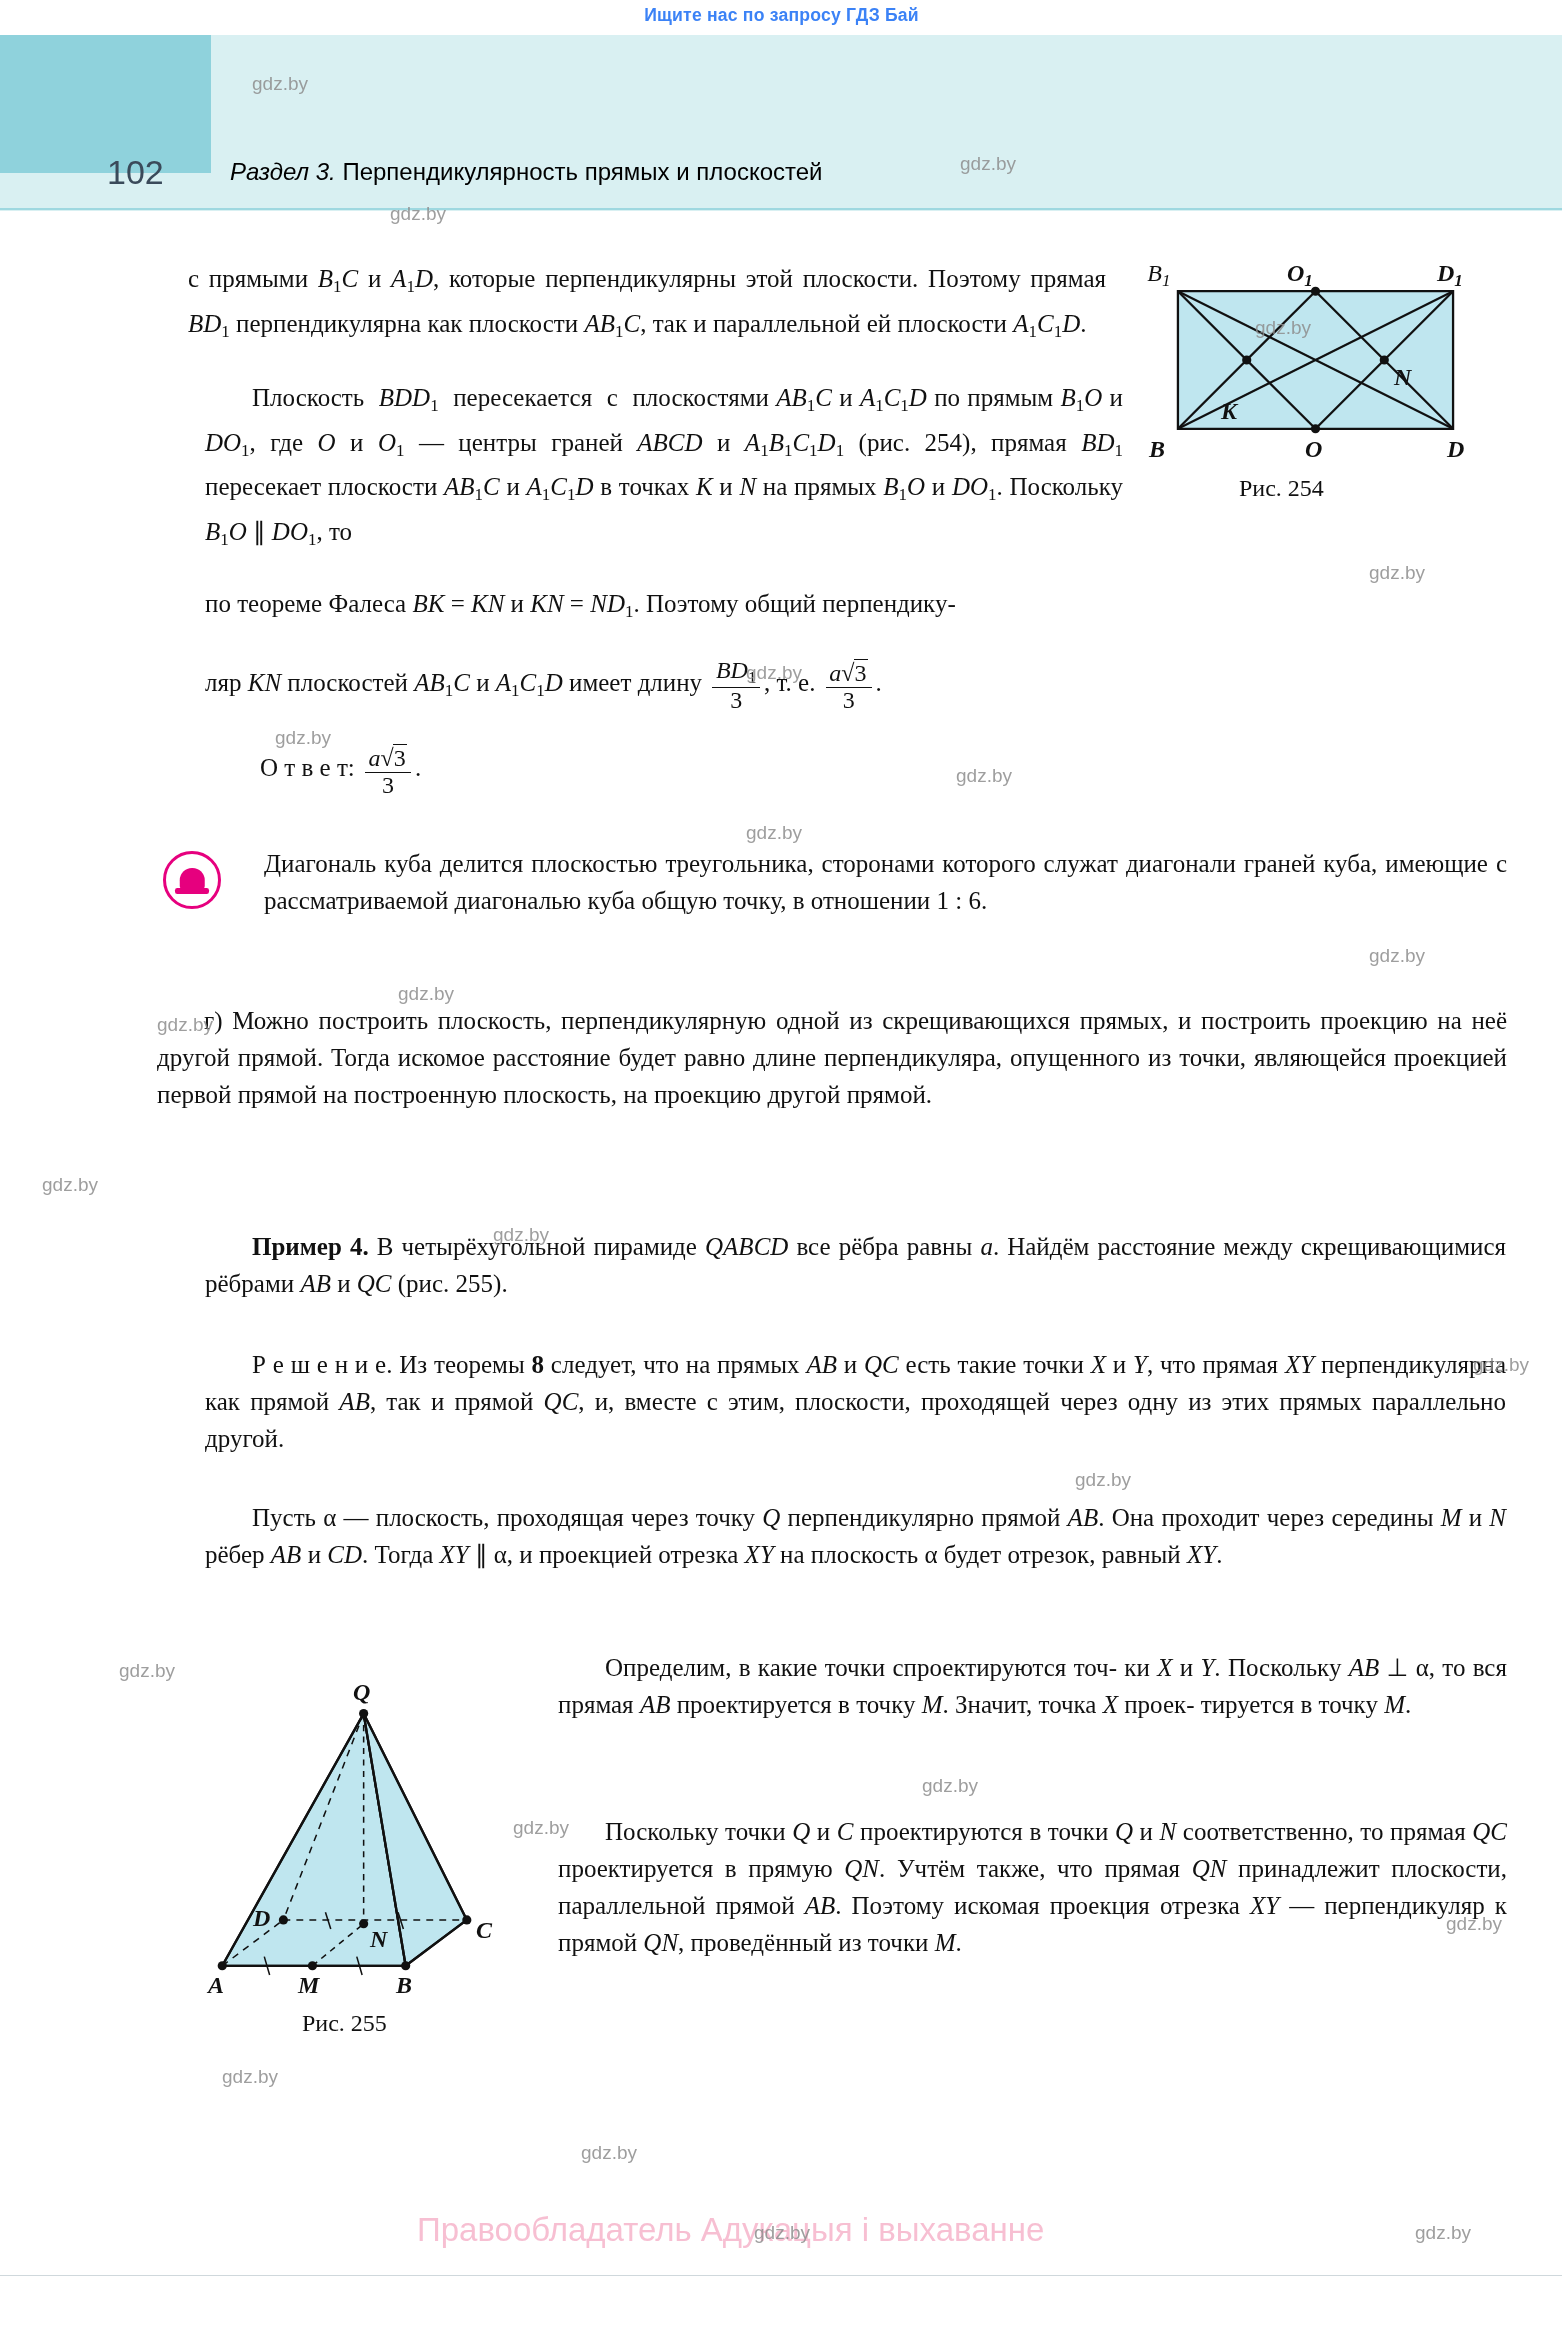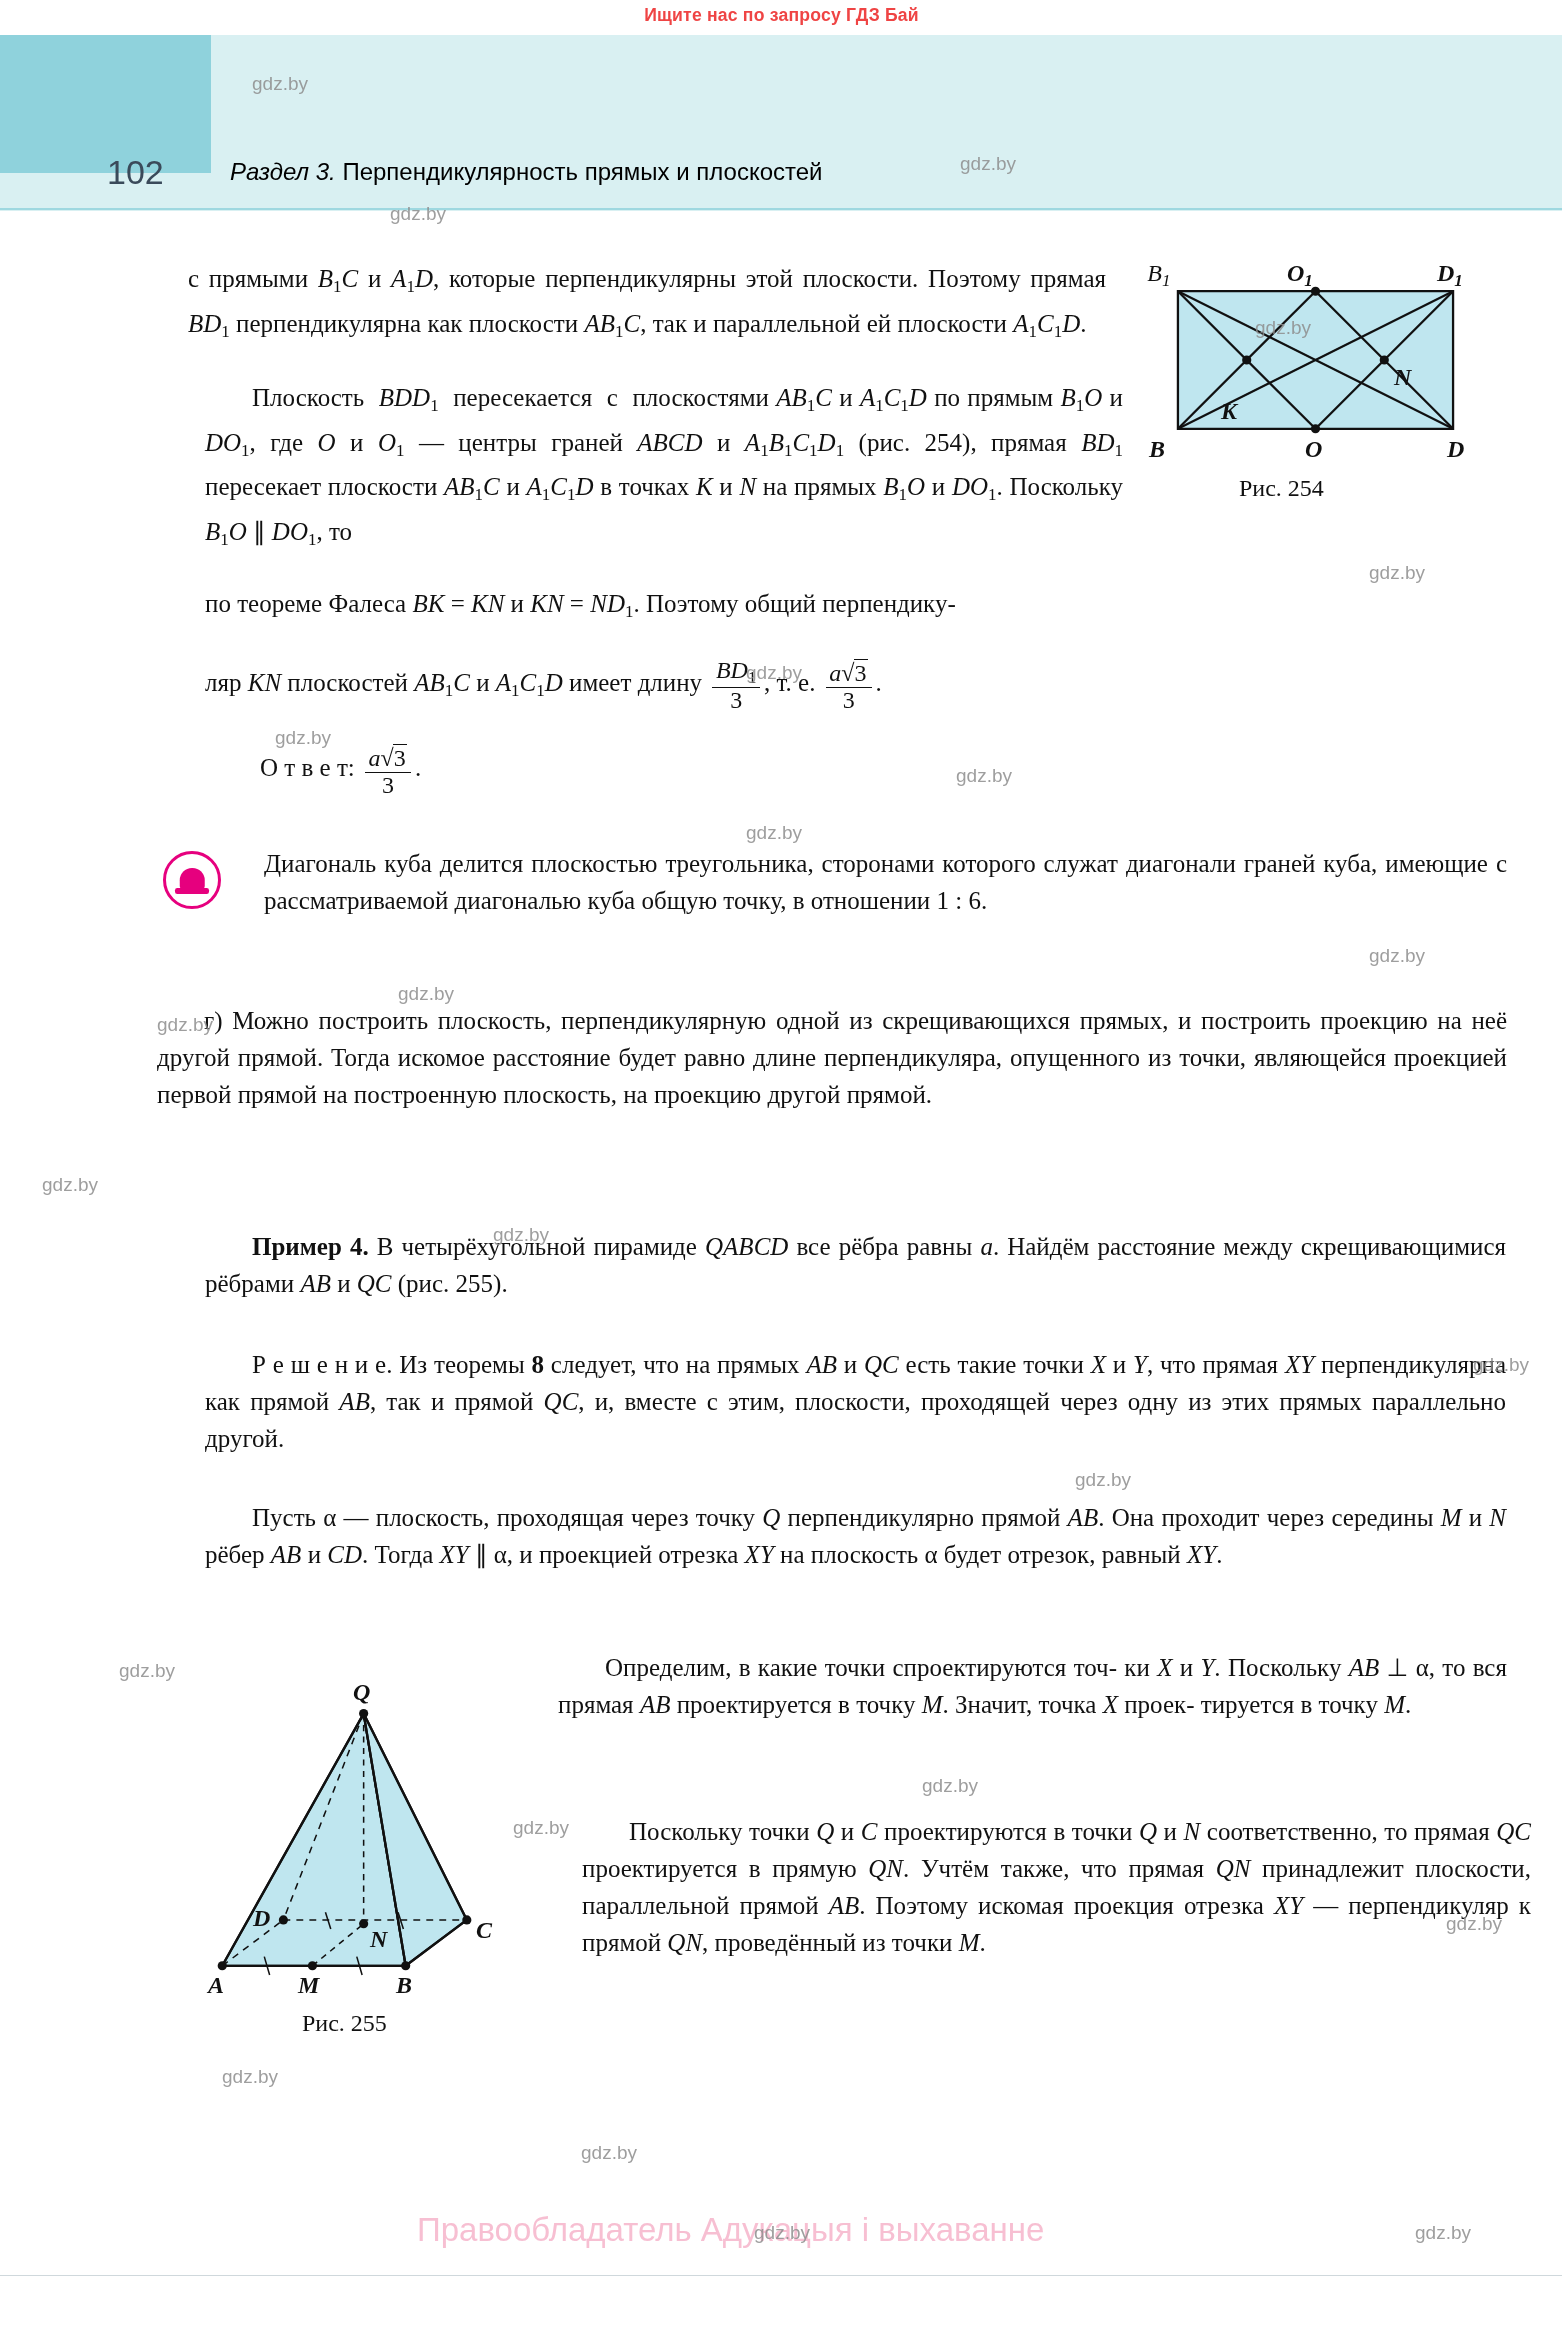--- a/index.html
+++ b/index.html
@@ -19,21 +19,21 @@
 
   
   .top-banner {
     position:absolute;
     top:0; left:0; right:0;
     height:31px;
     text-align:center;
     font-family:"Liberation Sans", sans-serif;
     font-size:17.6px;
     font-weight:bold;
-    color:#ef4444;
+    color:#3b82f6;
     line-height:31px;
     letter-spacing:0.2px;
   }
 
   
   .header-band {
     position:absolute;
     top:35px; left:0;
     width:1563px;
     height:176px;
@@ -297,21 +297,21 @@
 
   <div class="col" style="left:558px; top:1649px; width:949px;">
     <p class="ind">
       Определим, в какие точки спроектируются точ-
       ки <i class="v">X</i> и <i class="v">Y</i>. Поскольку <i class="v">AB</i> ⊥ α, то вся прямая <i class="v">AB</i>
       проектируется в точку <i class="v">M</i>. Значит, точка <i class="v">X</i> проек-
       тируется в точку <i class="v">M</i>.
     </p>
   </div>
 
-  <div class="col" style="left:558px; top:1813px; width:949px;margin-left:24px;">
+  <div class="col" style="left:558px; top:1813px; width:949px;">
     <p class="ind">
       Поскольку точки <i class="v">Q</i> и <i class="v">C</i> проектируются в точки
       <i class="v">Q</i> и <i class="v">N</i> соответственно, то прямая <i class="v">QC</i> проектируется
       в прямую <i class="v">QN</i>. Учтём также, что прямая <i class="v">QN</i>
       принадлежит плоскости, параллельной прямой
       <i class="v">AB</i>. Поэтому искомая проекция отрезка <i class="v">XY</i> —
       перпендикуляр к прямой <i class="v">QN</i>, проведённый из
       точки <i class="v">M</i>.
     </p>
   </div>

